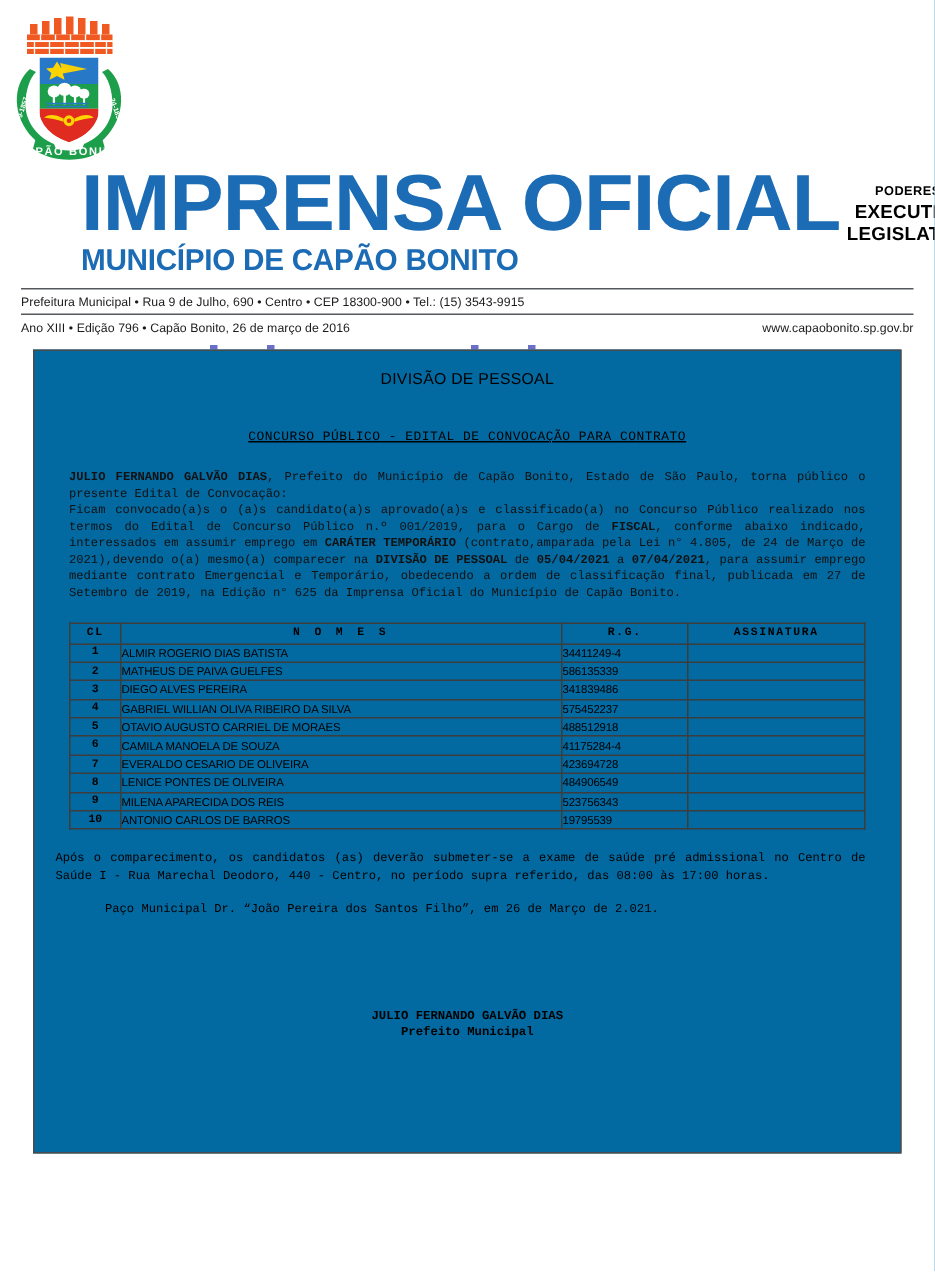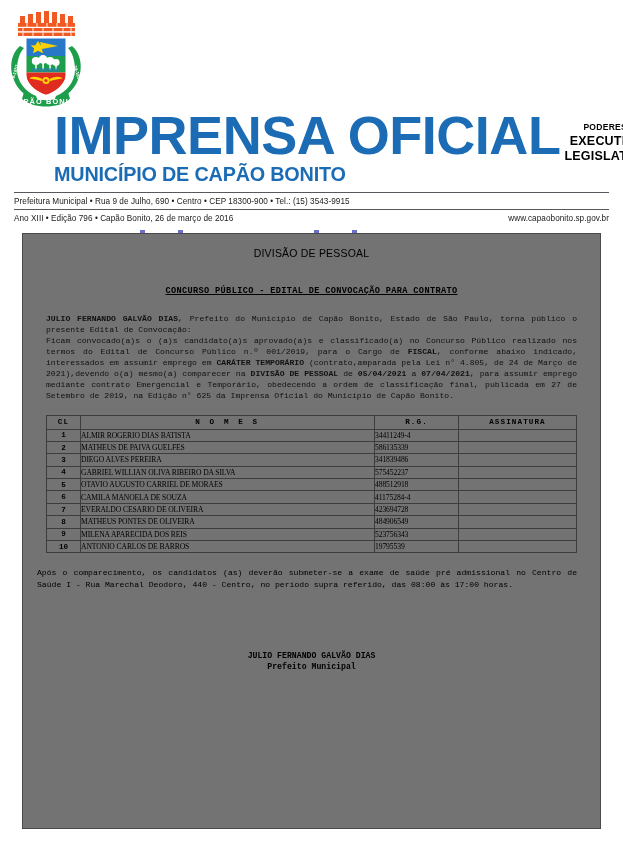--- a/index.html
+++ b/index.html
@@ -118,40 +118,40 @@
     pointer-events: none;
   }
   .doc-artifact i {
     position: absolute;
     top: 0; width: 5px; height: 3px;
     background: #3a3fb5;
     opacity: .75;
   }
   .doc-box {
     border: 1px solid #4a4a4a;
-    background: #737373;
-    height: 596px;
+    background: #0369a1;
+    height: 536px;
     padding: 10px 14px 0 14px;
     position: relative;
   }
 
   .doc-heading {
     text-align: center;
     font-family: "Liberation Sans", sans-serif;
     font-size: 10.5px;
     letter-spacing: 0.2px;
     margin: 3px 0 0 0;
     font-weight: normal;
   }
 
   .doc-subject {
     text-align: center;
     font-family: "Liberation Mono", "DejaVu Sans Mono", monospace;
     font-size: 8.6px;
-    font-weight: bold;
+    font-weight: normal;
     letter-spacing: 0.35px;
     text-decoration: underline;
     margin: 27px 0 16px 0;
   }
 
   .body-block {
     font-family: "Liberation Mono", "DejaVu Sans Mono", monospace;
     font-size: 8.1px;
     line-height: 11.1px;
     text-align: justify;
@@ -183,21 +183,21 @@
     height: 14px;
   }
   table.listing th.h-nomes { letter-spacing: 2.6px; }
   td.c-cl {
     text-align: center;
     font-family: "Liberation Mono", "DejaVu Sans Mono", monospace;
     font-size: 7.6px;
     font-weight: bold;
   }
   td.c-nome, td.c-rg {
-    font-family: Liberation Serif, serif;
+    font-family: Liberation Sans, sans-serif;
     font-size: 7.6px;
     letter-spacing: -0.1px;
     padding-left: 3px;
     transform-origin: left center;
   }
   .col-cl   { width: 34px; }
   .col-rg   { width: 84px; }
   .col-ass  { width: 118px; }
 
   
@@ -403,21 +403,21 @@
               <td class="c-ass"></td>
             </tr>
             <tr>
               <td class="c-cl">7</td>
               <td class="c-nome">EVERALDO CESARIO DE OLIVEIRA</td>
               <td class="c-rg">423694728</td>
               <td class="c-ass"></td>
             </tr>
             <tr>
               <td class="c-cl">8</td>
-              <td class="c-nome">MATHEUS PONTES DE OLIVEIRA</td>
+              <td class="c-nome">LENICE PONTES DE OLIVEIRA</td>
               <td class="c-rg">484906549</td>
               <td class="c-ass"></td>
             </tr>
             <tr>
               <td class="c-cl">9</td>
               <td class="c-nome">MILENA APARECIDA DOS REIS</td>
               <td class="c-rg">523756343</td>
               <td class="c-ass"></td>
             </tr>
             <tr>
@@ -425,20 +425,21 @@
               <td class="c-nome">ANTONIO CARLOS DE BARROS</td>
               <td class="c-rg">19795539</td>
               <td class="c-ass"></td>
             </tr>
           </tbody>
       </table>
     </div>
 
     <div class="closing">
       <p>Após o comparecimento, os candidatos (as) deverão submeter-se a exame de saúde pré admissional no Centro de Saúde I - Rua Marechal Deodoro, 440 - Centro, no período supra referido, das 08:00 às 17:00 horas.</p>
+      <p class="indent">Paço Municipal Dr. “João Pereira dos Santos Filho”, em 26 de Março de 2.021.</p>
     </div>
 
     <div class="signature">
       <p>JULIO FERNANDO GALVÃO DIAS</p>
       <p>Prefeito Municipal</p>
     </div>
 
   </section>
 </main>
 

